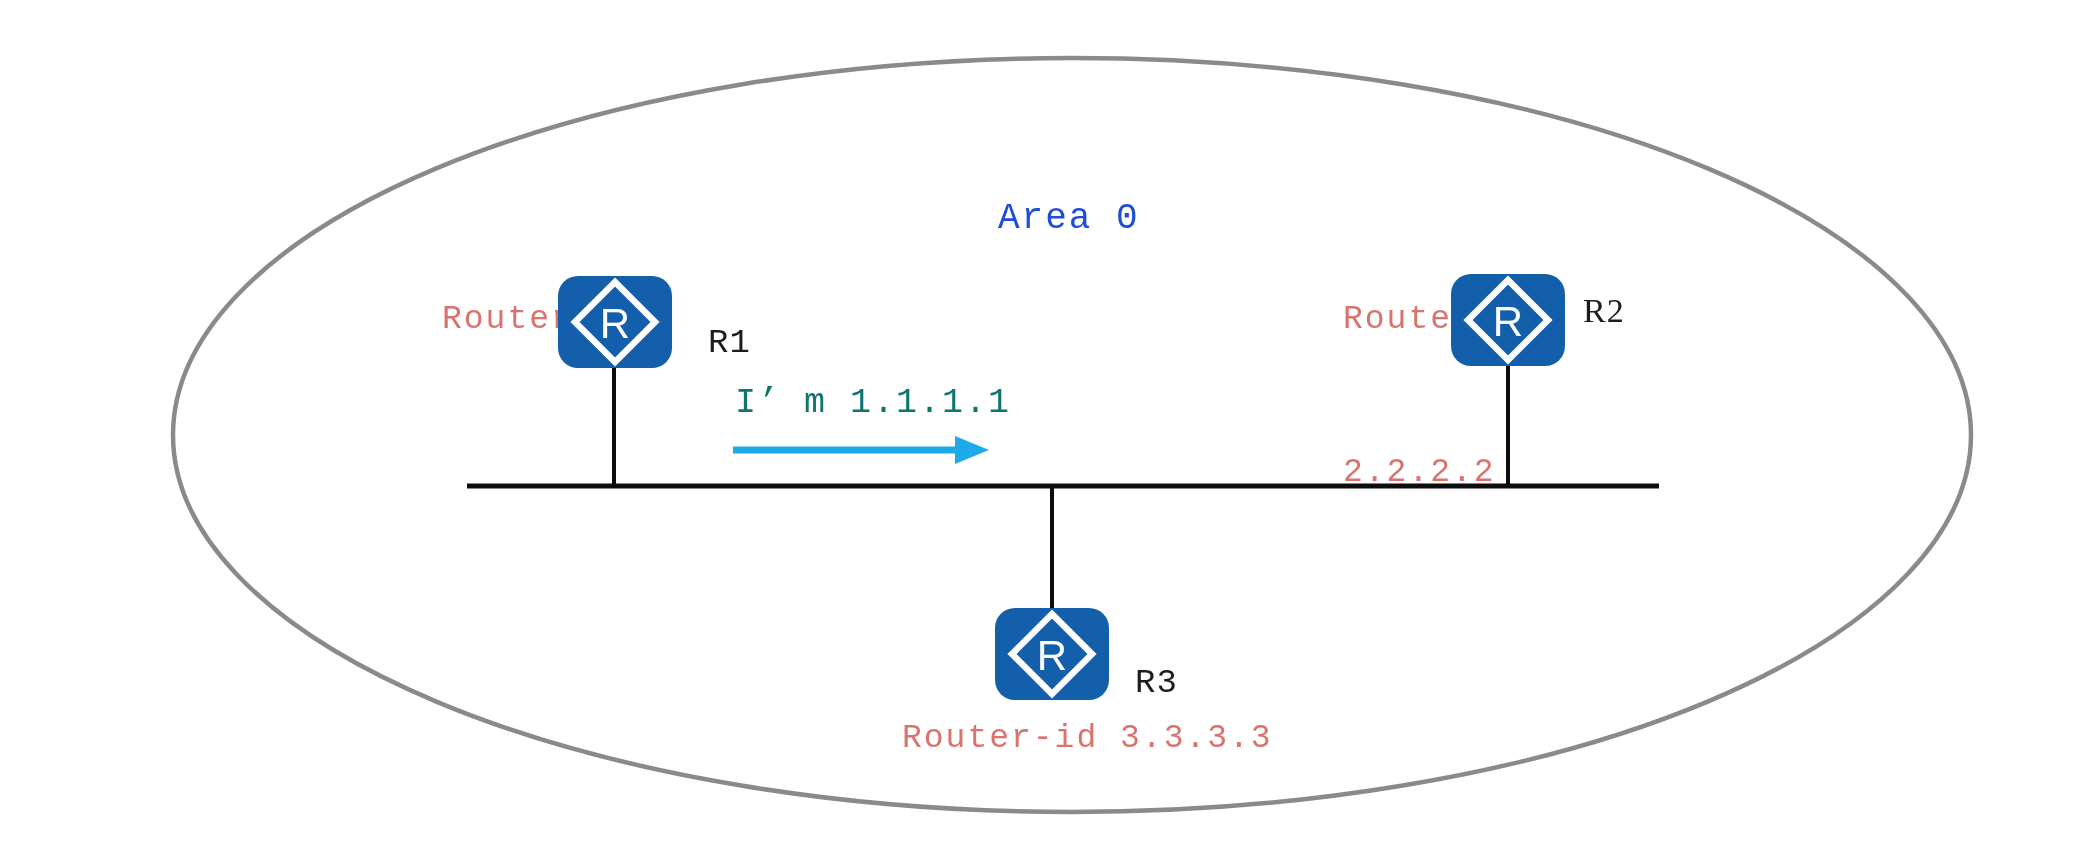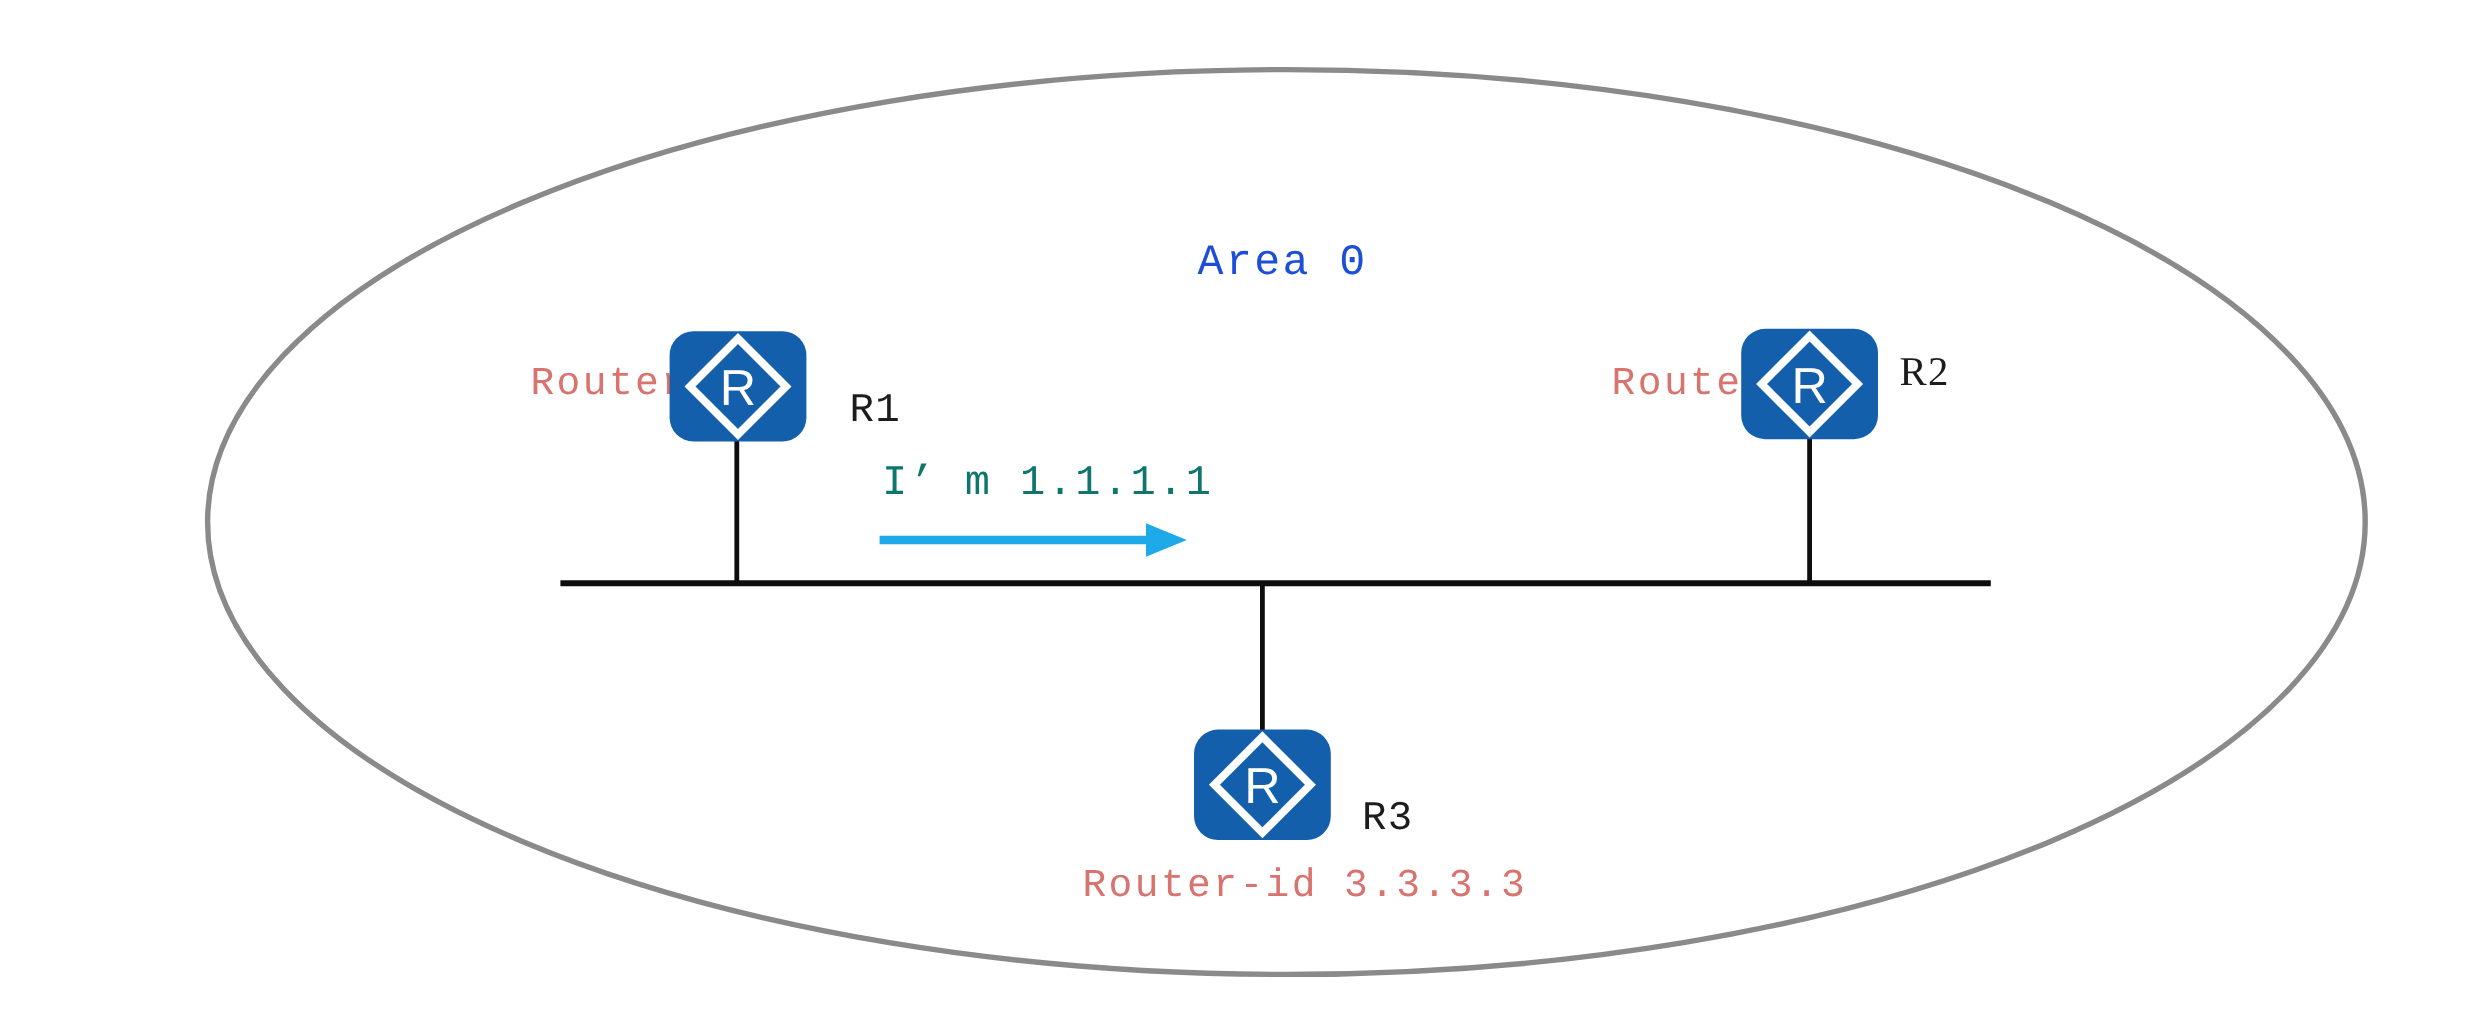--- a/index.html
+++ b/index.html
@@ -95,20 +95,21 @@
   </svg>
 
   <div class="txt area-label">Area 0</div>
 
   <div class="txt rid rid-r1">
     <div>Router-id</div>
   </div>
 
   <div class="txt rid rid-r2">
     <div>Router-id</div>
+    <div>2.2.2.2</div>
   </div>
 
   <div class="txt rid rid-r3">Router-id 3.3.3.3</div>
 
   <div class="txt flood-msg">I’ m 1.1.1.1</div>
 
   <div class="txt router-name name-r1">R1</div>
   <div class="txt router-name name-r2">R2</div>
   <div class="txt router-name name-r3">R3</div>
 

